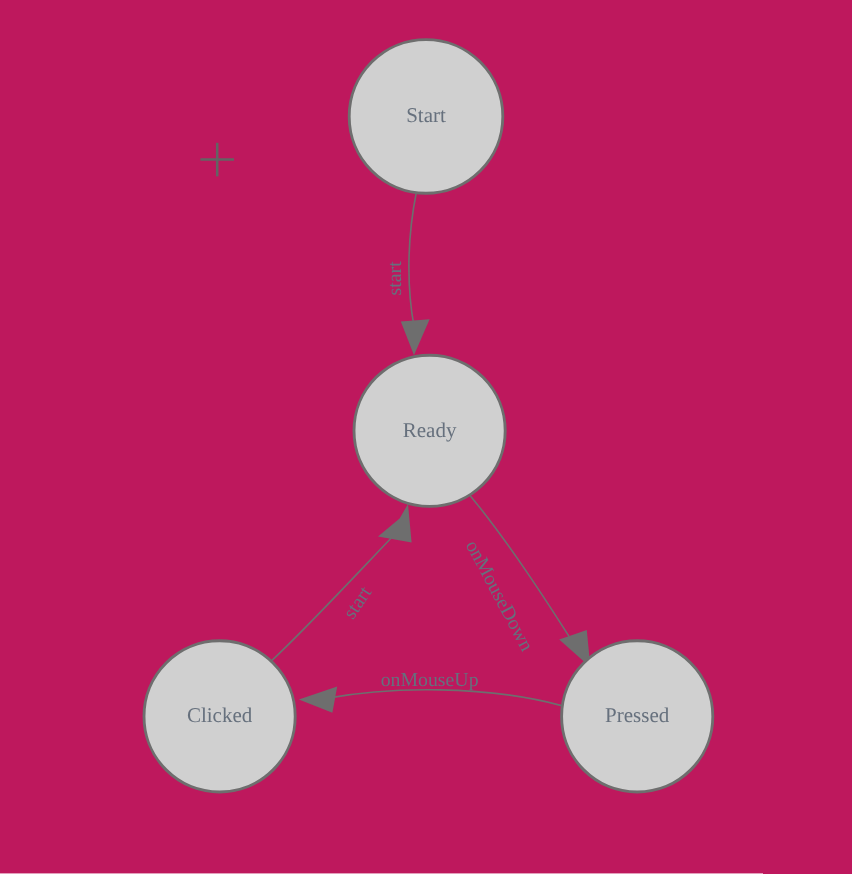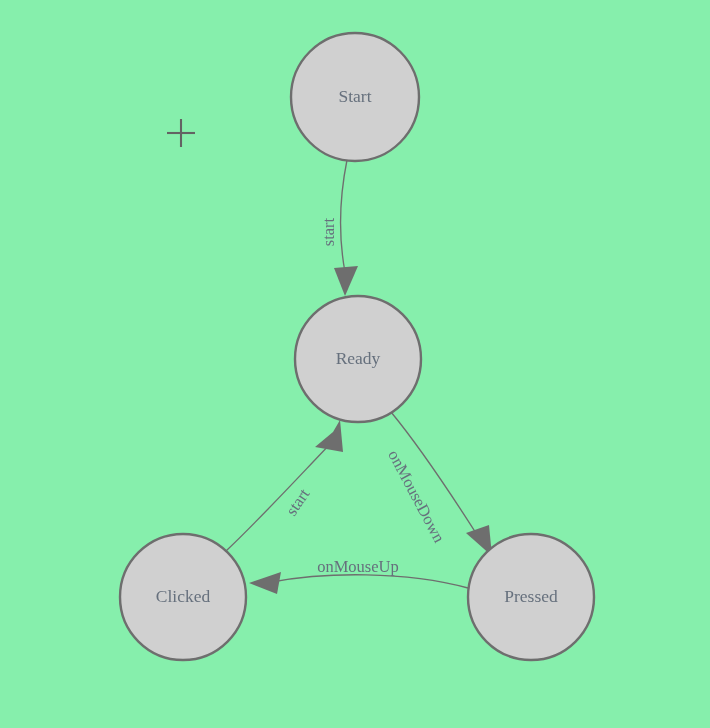--- a/index.html
+++ b/index.html
@@ -10,21 +10,21 @@
   body {
     width: 710px;
     height: 728px;
     overflow: hidden;
     font-family: "Liberation Serif", "DejaVu Serif", serif;
   }
   #diagram-canvas {
     position: relative;
     width: 710px;
     height: 728px;
-    background: #86efac;
+    background: #be185d;
   }
   #diagram-svg {
     position: absolute;
     top: 0;
     left: 0;
     width: 710px;
     height: 728px;
     display: block;
   }
   .node-circle {

